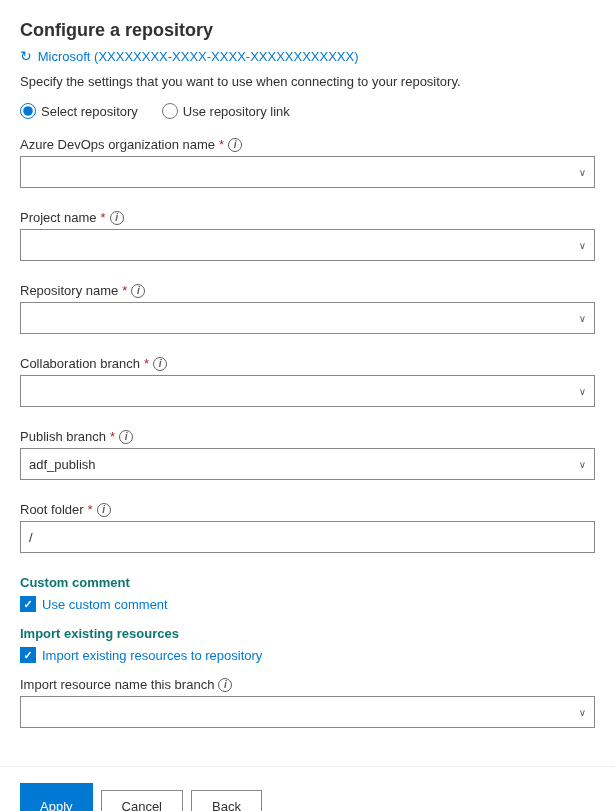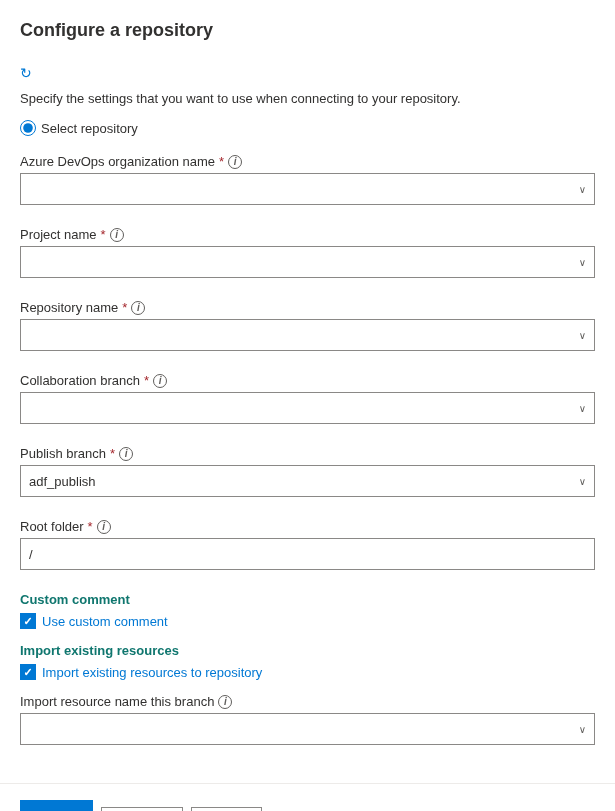--- a/index.html
+++ b/index.html
@@ -14,21 +14,21 @@
     .page-wrapper {
       padding: 20px 20px 0 20px;
       display: flex;
       flex-direction: column;
       min-height: 811px;
     }
     .title {
       font-size: 18px;
       font-weight: 600;
       color: #323130;
-      margin-bottom: 24px;
+      margin-bottom: 7px;
     }
     .org-row {
       display: flex;
       align-items: center;
       gap: 6px;
       margin-bottom: 10px;
     }
     .org-icon {
       color: #0078d4;
       font-size: 14px;
@@ -191,28 +191,33 @@
   </style>
 </head>
 <body>
 
 <div class="page-wrapper">
 
   <div class="title">Configure a repository</div>
 
   <div class="org-row">
     <span class="org-icon">↻</span>
+    <span class="org-name">Microsoft (XXXXXXXX-XXXX-XXXX-XXXXXXXXXXXX)</span>
   </div>
 
   <div class="description">Specify the settings that you want to use when connecting to your repository.</div>
 
   <div class="radio-group">
     <label class="radio-option">
       <input type="radio" name="repo-mode" checked="" style="">
       <span class="radio-label">Select repository</span>
+    </label>
+    <label class="radio-option">
+      <input type="radio" name="repo-mode" style="">
+      <span class="radio-label">Use repository link</span>
     </label>
   </div>
 
   <div class="field-group">
     <div class="field-label">
       <span>Azure DevOps organization name</span>
       <span class="required"> *</span>
       <span class="info-icon">i</span>
     </div>
     <div class="dropdown">

